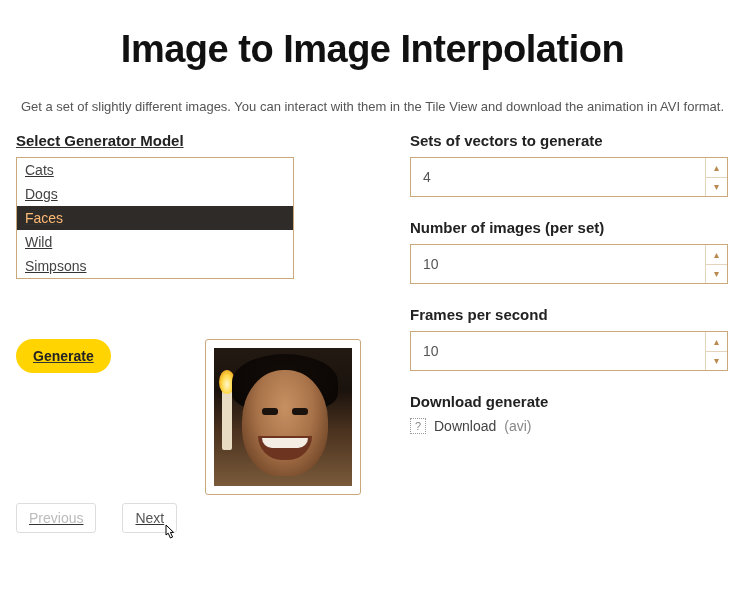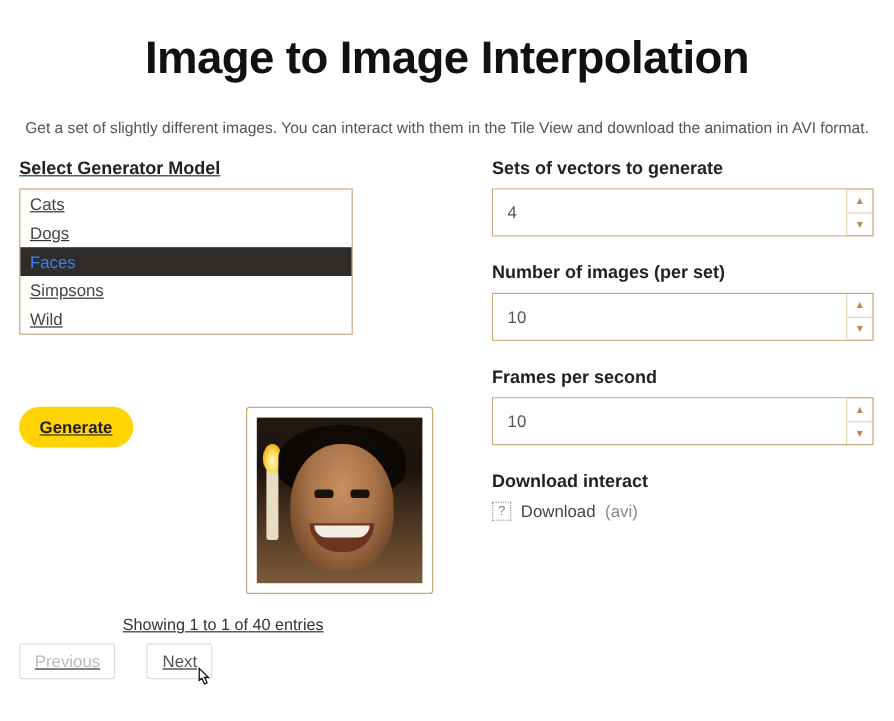--- a/index.html
+++ b/index.html
@@ -46,21 +46,21 @@
   }
   .listbox-item {
     font-size: 14px;
     color: #444;
     padding: 2px 8px;
     line-height: 20px;
     cursor: default;
   }
   .listbox-item.selected {
     background: #2f2b29;
-    color: #3b82f6;
+    color: #fdba74;
   }
   .gen-row {
     display: flex;
     margin-top: 60px;
     gap: 94px;
     align-items: flex-start;
   }
   .generate-btn {
     background: #ffd400;
     border: none;
@@ -201,43 +201,42 @@
 <h1 class="page-title">Image to Image Interpolation</h1>
 <p class="subtitle">Get a set of slightly different images. You can interact with them in the Tile View and download the animation in AVI format.</p>
 
 <div class="cols">
   <div class="left">
     <div class="section-label">Select Generator Model</div>
     <div class="listbox" id="generator-list">
         <div class="listbox-item">Cats</div>
         <div class="listbox-item">Dogs</div>
         <div class="listbox-item selected">Faces</div>
+        <div class="listbox-item">Wild</div>
         <div class="listbox-item">Simpsons</div>
-        <div class="listbox-item">Wild</div>
       </div>
 
     <div class="gen-row">
       <button class="generate-btn">Generate</button>
       <div>
         <div class="thumb-frame">
           <div class="thumb">
             <div class="candle"></div>
               <div class="flame"></div>
             <div class="hair"></div>
               <div class="face"></div>
             <div class="eyeL"></div>
               <div class="eyeR"></div>
             <div class="mouth"></div>
               <div class="teeth"></div>
           </div>
         </div>
       </div>
     </div>
 
-    <div class="entries-info">Showing 1 to 1 of 40 entries</div>
     <div class="pager">
       <button class="pager-btn prev">Previous</button>
       <button class="pager-btn next">
         <span>Next</span>
         <span class="cursor-hand">
           <svg width="16" height="18" viewBox="0 0 16 18">
               <path d="M4 1 L4 11 L6.2 9.2 L8.4 14 L10.6 13 L8.4 8.4 L11.6 8.4 Z" fill="#fff" stroke="#000" stroke-width="1"></path>
             </svg>
         </span>
       </button>
@@ -272,21 +271,21 @@
       <div class="num-input-wrap">
         <input class="num-input" value="10" style="">
         <div class="spinner">
           <div class="spin">▴</div>
           <div class="spin">▾</div>
         </div>
       </div>
     </div>
 
     <div class="field-group">
-      <div class="section-label">Download interact</div>
+      <div class="section-label">Download generate</div>
       <div class="download-row">
         <span class="dl-iconbox">?</span>
         <span class="dl-link">Download</span>
         <span class="dl-ext">(avi)</span>
       </div>
     </div>
   </div>
 </div>
 
 </body></html>

